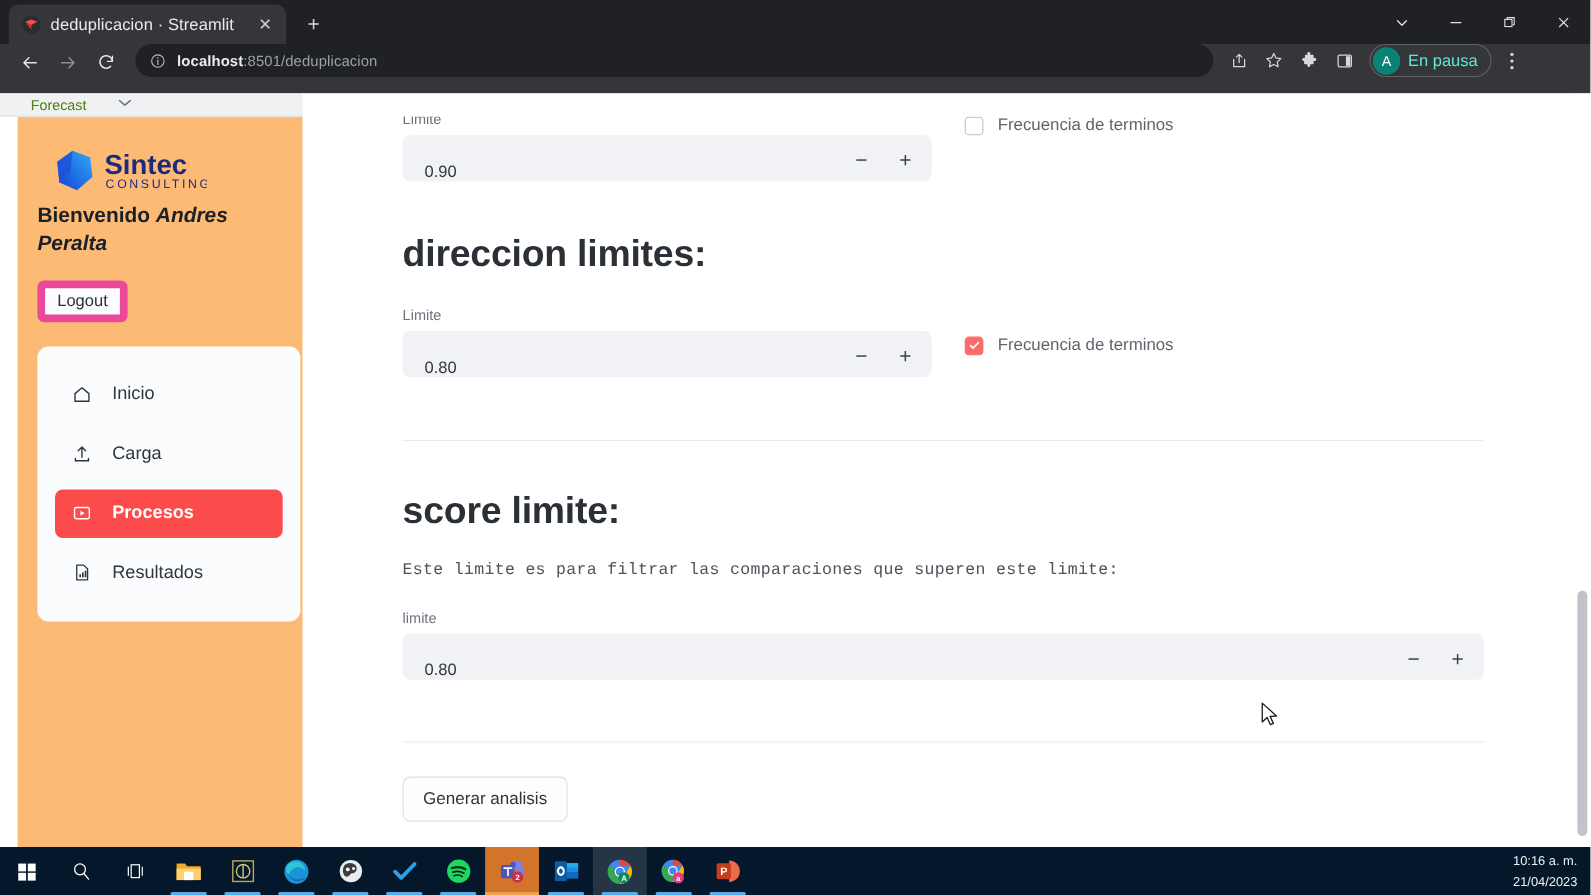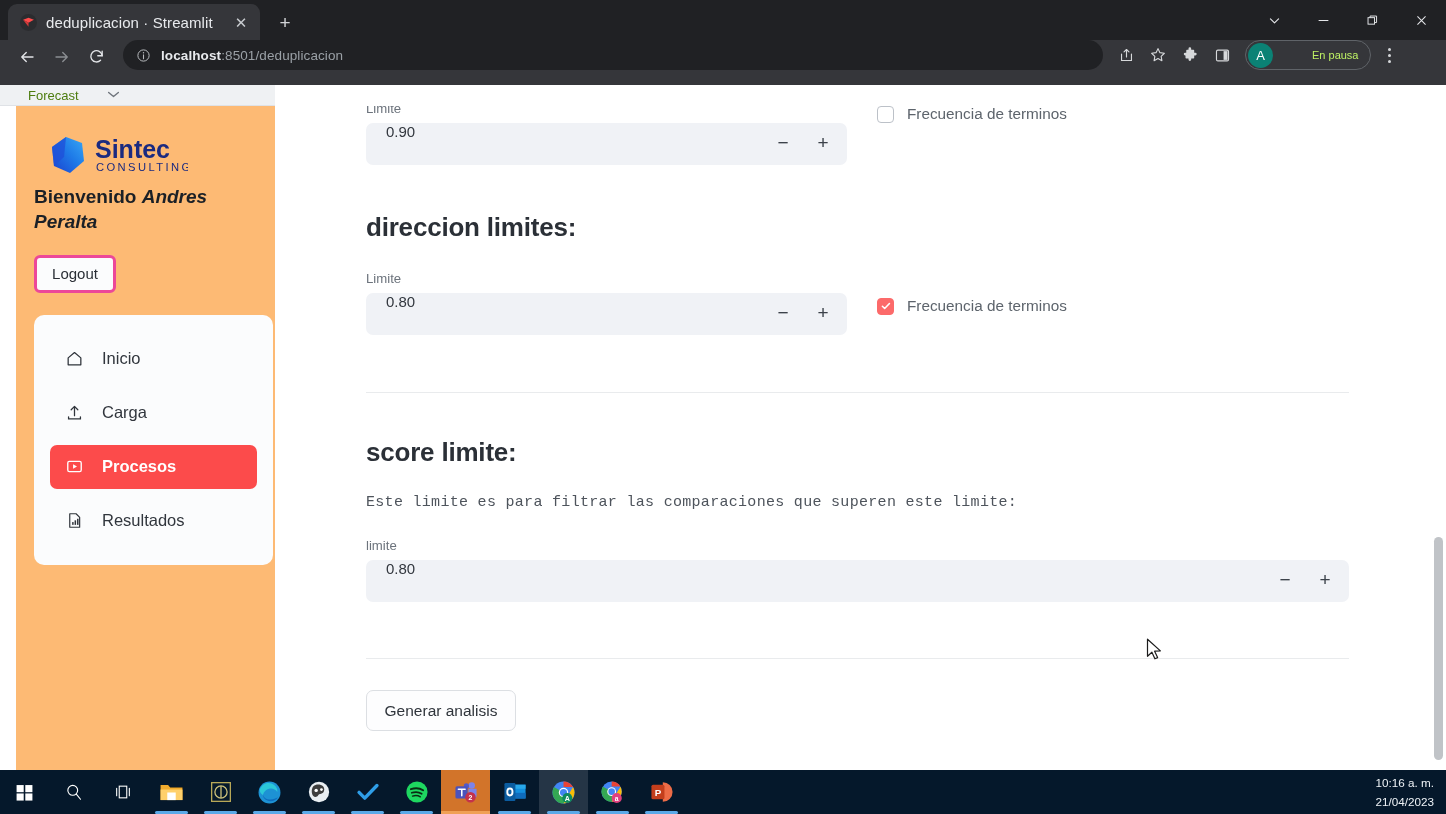--- a/index.html
+++ b/index.html
@@ -86,21 +86,21 @@
     height: 30px; border: 1px solid #5f6368; border-radius: 16px;
     display: flex; align-items: center; gap: 7px; padding: 0 12px 0 2px;
     margin-left: 6px; flex: 0 0 auto;
   }
   .profile-av {
     width: 25px; height: 25px; border-radius: 50%;
     background: #0b8275; color: #fff; font-size: 13px;
     display: flex; align-items: center; justify-content: center;
     font-weight: 500;
   }
-  .profile-txt { color: #bef264; font-size: 11px; white-space: nowrap; margin-left: 32px; }
+  .profile-txt { color: #5eead4; font-size: 15px; white-space: nowrap; }
   .kebab {
     width: 28px; height: 30px; display: flex; flex-direction: column;
     align-items: center; justify-content: center; gap: 3px; flex:0 0 auto;
     margin-left: 2px;
   }
   .kebab i { width: 3px; height: 3px; border-radius: 50%; background: #d6d8da; display:block;}
 
   
   .viewport {
     position: absolute; left: 0; top: 85px; width: 1446px; height: 685px;
@@ -128,21 +128,21 @@
   .logo-wrap { margin-top: 20px; margin-left: 12px; height: 58px; display: flex; align-items: center; }
   .welcome {
     margin-left: 0px;
     font-size: 19px; line-height: 1.33; color: #1b2026;
     font-weight: 700; width: 235px;
   }
   .welcome em { font-style: italic; font-weight: 700; }
   .logout-btn {
     margin-top: 20px; margin-left: 0px;
     width: 82px; height: 38px;
-    background: #fbfcfd; border: 3px solid #ec4899; border-radius: 6px;
+    background: #fbfcfd; border: 7px solid #ec4899; border-radius: 6px;
     font-size: 15px; color: #2a2f36;
     display: flex; align-items: center; justify-content: center;
   }
   .nav-card {
     margin-top: 22px;
     background: #fbfcfd; border-radius: 10px;
     padding: 22px 16px 22px 16px;
     width: 239px;
   }
   .nav-item {
@@ -162,30 +162,30 @@
     background: #ffffff; padding-left: 91px; padding-right: 96px;
     overflow: hidden;
   }
   .row { display: flex; }
   .col-left { width: 481px; flex: 0 0 auto; }
   .col-right { flex: 1; padding-left: 30px; }
 
   .field-label { font-size: 13.2px; color: #6c737c; margin-bottom: 7px; }
   .stepper {
     height: 42px; background: #f0f2f6; border-radius: 7px;
-    display: flex; align-items: flex-start; padding: 0 4px 0 20px;
+    display: flex; align-items: flex-end; padding: 0 4px 0 20px;
   }
   .stepper .val { flex: 1; font-size: 15px; color: #32373e; }
   .stepper .sbtn {
     width: 40px; height: 38px; display: flex; align-items: center; justify-content: center;
     color: #3c424a; font-size: 19px; line-height: 1;
   }
 
   .section-title {
-    font-size: 26px; font-weight: 700; color: #2b3037; letter-spacing: -0.2px;
+    font-size: 34px; font-weight: 700; color: #2b3037; letter-spacing: -0.2px;
   }
 
   .checkrow { display: flex; align-items: center; gap: 13px; }
   .cbox {
     width: 17px; height: 17px; border-radius: 4px;
     border: 1.6px solid #bcc1c8; background: #ffffff; flex: 0 0 auto;
   }
   .cbox.checked {
     background: #fc6a6a; border-color: #fc6a6a;
     display: flex; align-items: center; justify-content: center;

